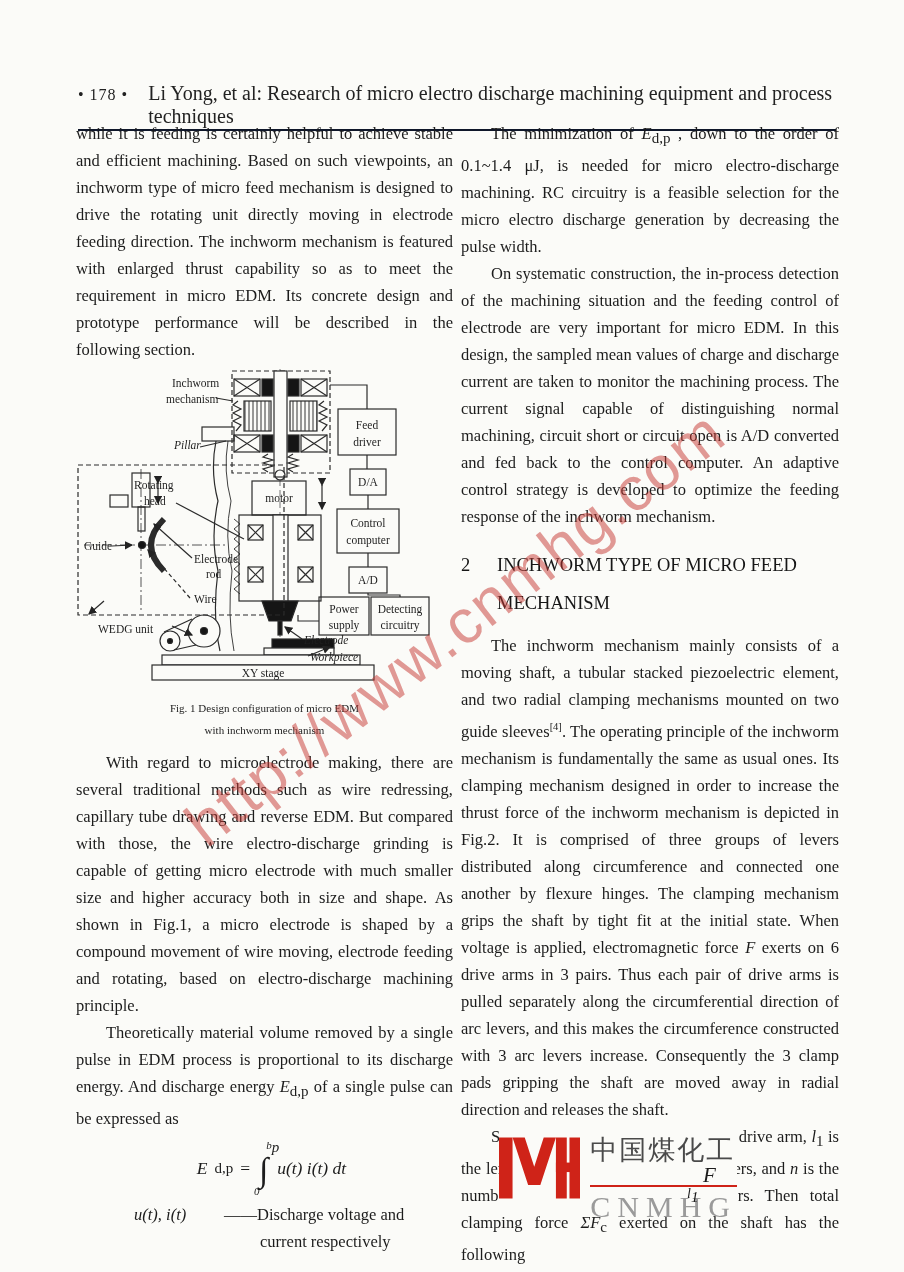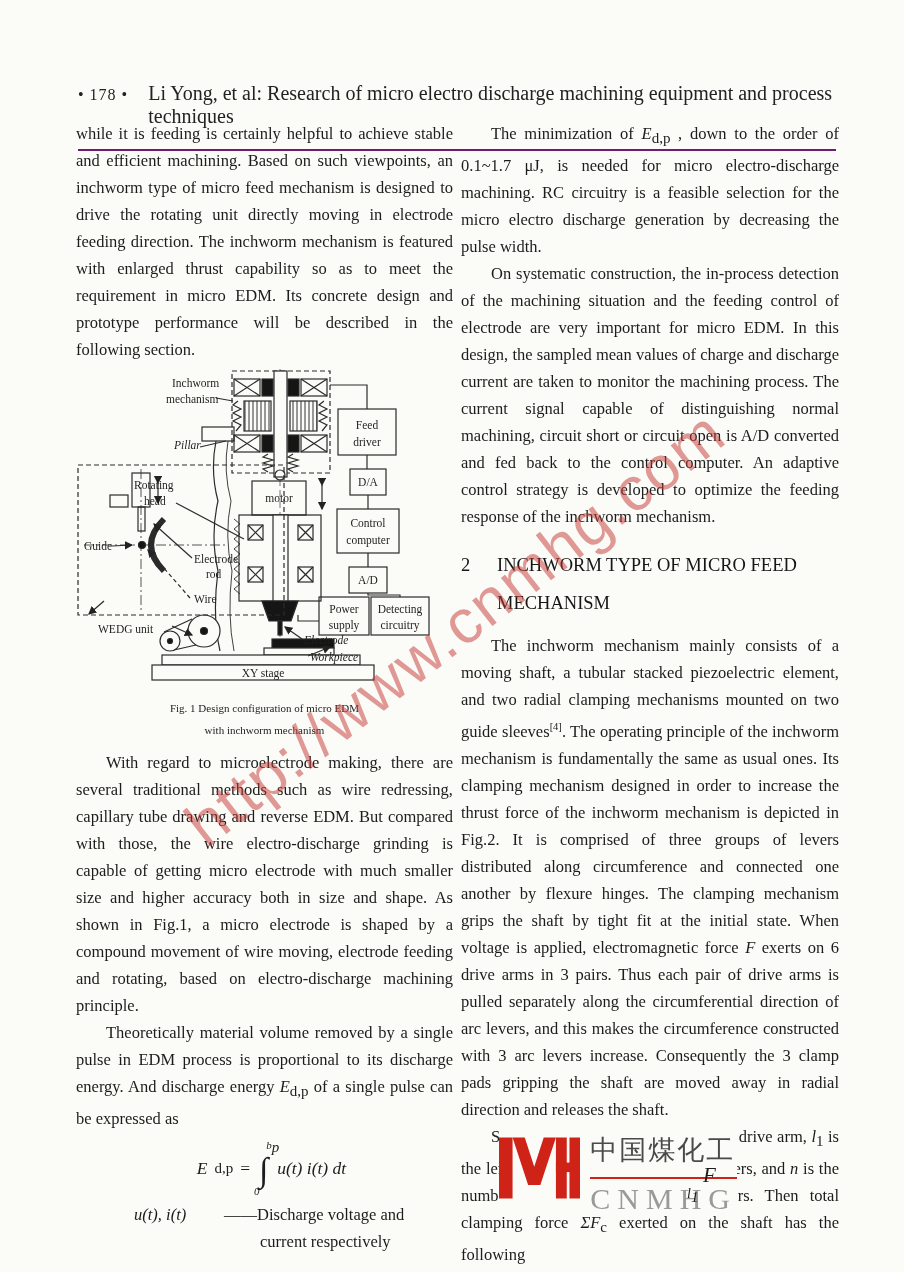--- a/index.html
+++ b/index.html
@@ -3,21 +3,21 @@
 <meta charset="utf-8">
 <style>
   html,body{margin:0;padding:0;}
   .page{
     position:relative;width:904px;height:1272px;background:#fbfbf8;
     overflow:hidden;color:#1c1c1c;
     font-family:"Liberation Serif", serif;
   }
   .header{
     position:absolute;left:78px;top:82px;width:758px;
-    border-bottom:2px solid #701a75;padding-bottom:21px;
+    border-bottom:2px solid #0f172a;padding-bottom:1px;
     display:flex;align-items:baseline;gap:20px;
     font-size:15px;color:#222;
   }
   .pagenum{font-size:16px;letter-spacing:1px;white-space:nowrap;}
   .runtitle{font-size:20px;}
   .col{position:absolute;top:120px;}
   .col-left{left:76px;width:377px;}
   .col-right{left:461px;width:378px;}
   p.body{font-size:16.5px;line-height:27px;text-align:justify;margin:0;}
   p.indent{text-indent:30px;}
@@ -50,21 +50,21 @@
     font-size:62px;letter-spacing:2px;white-space:nowrap;
     color:rgba(198,54,48,0.5);font-family:"Liberation Sans",sans-serif;
   }
   
   .logo{
     position:absolute;left:499px;top:1124px;width:238px;height:92px;
     background:#fbfbf8;z-index:4;display:flex;align-items:flex-start;gap:10px;
   }
   .logo-texts{display:flex;flex-direction:column;padding-top:8px;}
   .logo-cn{font-size:27px;color:#4a4a4a;letter-spacing:2px;
-           border-bottom:2px solid #cf2318;padding-bottom:9px;}
+           border-bottom:2px solid #cf2318;padding-bottom:17px;}
   .logo-latin{font-size:30px;color:#9a9a9a;letter-spacing:7px;margin-top:3px;
               font-family:Liberation Serif, serif;}
   .eqfrag-F{position:absolute;left:703px;top:1163px;z-index:5;
             font-style:italic;font-size:21px;}
   .eqfrag-l{position:absolute;left:687px;top:1186px;z-index:5;
             font-style:italic;font-size:14px;}
 </style>
 </head>
 <body>
 
@@ -256,21 +256,21 @@
     <div class="where">
       <div class="where-row">
         <span></span>
         <span class="where-term">u(t), i(t)</span>
         <span class="where-desc">——Discharge voltage and current respectively</span>
       </div>
     </div>
   </div>
 
   <div class="col col-right">
-    <p class="body indent"><span>The minimization of </span><span class="ital">E</span><sub class="v">d,p</sub><span> , down to the order of 0.1~1.7 μJ, is needed for micro electro-discharge machining. RC circuitry is a feasible selection for the micro electro discharge generation by decreasing the pulse width.</span></p>
+    <p class="body indent"><span>The minimization of </span><span class="ital">E</span><sub class="v">d,p</sub><span> , down to the order of 0.1~1.4 μJ, is needed for micro electro-discharge machining. RC circuitry is a feasible selection for the micro electro discharge generation by decreasing the pulse width.</span></p>
 
     <p class="body indent">On systematic construction, the in-process detection of the machining situation and the feeding control of electrode are very important for micro EDM. In this design, the sampled mean values of charge and discharge current are taken to monitor the machining process. The current signal capable of distinguishing normal machining, circuit short or circuit open is A/D converted and fed back to the control computer. An adaptive control strategy is developed to optimize the feeding response of the inchworm mechanism.</p>
 
     <div class="sec">
       <span>2</span>
       <span>
         <span style="display:block">INCHWORM TYPE OF MICRO FEED</span>
         <span style="display:block">MECHANISM</span>
       </span>
     </div>

